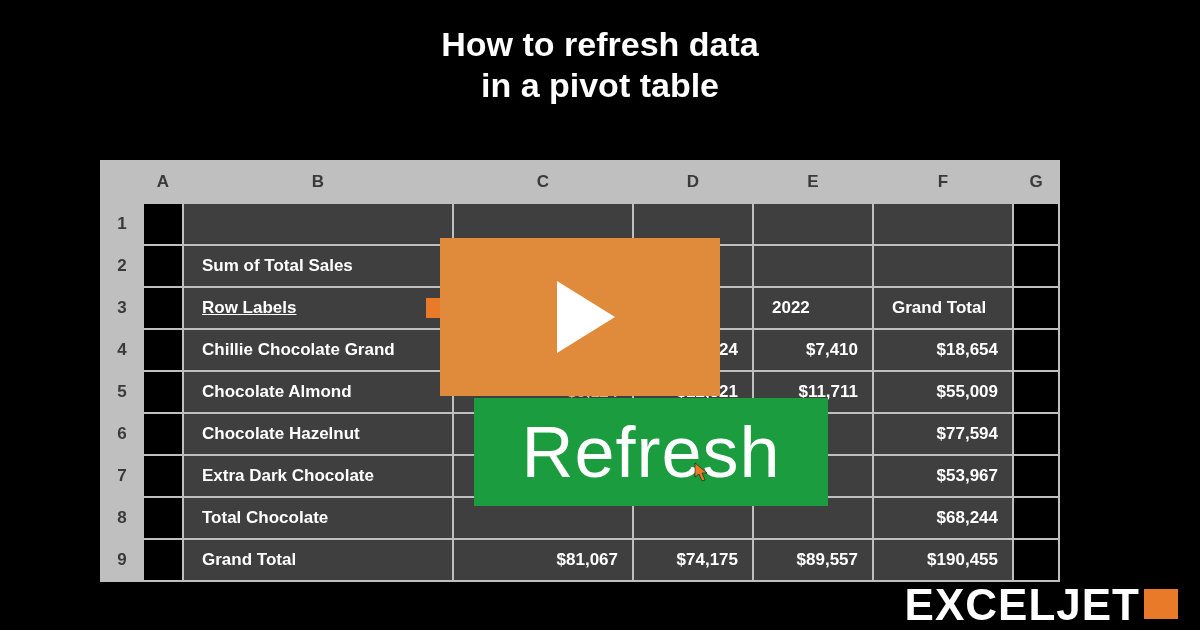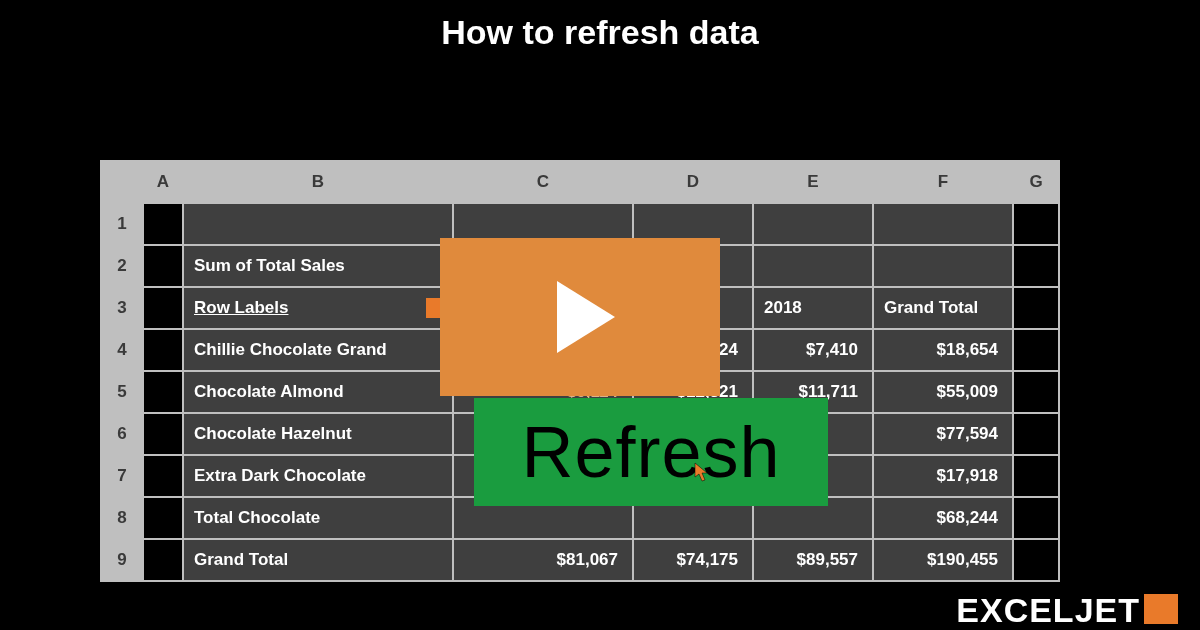--- a/index.html
+++ b/index.html
@@ -8,21 +8,21 @@
     background: #000;
     font-family: "Segoe UI", Arial, sans-serif;
     color: #fff;
     position: relative;
   }
   .title {
     text-align: center;
     font-size: 34px;
     font-weight: 700;
     line-height: 1.2;
-    padding-top: 12px;
+    padding-top: 24px;
   }
   .sheet {
     position: absolute;
     left: 100px;
     top: 160px;
     border-collapse: collapse;
   }
   .sheet th, .sheet td {
     border: 2px solid #bfbfbf;
     height: 42px;
@@ -46,21 +46,21 @@
   }
   .corner { background: #bfbfbf; border-color:#bfbfbf; width: 42px;}
   .w-a { width: 40px; }
   .w-b { width: 270px; }
   .w-c { width: 180px; }
   .w-d { width: 120px; }
   .w-e { width: 120px; }
   .w-f { width: 140px; }
   .w-g { width: 46px; }
   td.dark { background: #3f3f3f; }
-  td.lbl { padding: 0 10px; color: #fff; text-align: left; }
+  td.lbl { padding: 0 18px; color: #fff; text-align: left; }
   td.num { padding: 0 14px; color: #fff; text-align: right; }
   td.empty { background: #000; }
   .filter-btn {
     display: inline-block;
     width: 20px; height: 20px;
     background: #e97a2a;
     position: absolute;
     right: 6px; top: 50%; transform: translateY(-50%);
   }
   .filter-btn::after {
@@ -97,61 +97,62 @@
     border-left: 58px solid #fff;
     margin-left: 12px;
   }
   .refresh-overlay {
     position: absolute;
     left: 474px;
     top: 398px;
     width: 354px;
     height: 108px;
     background: #1a9c3f;
-    color: #000000;
+    color: #ffffff;
     font-size: 72px;
     font-weight: 400;
     font-family: "Segoe UI Light","Segoe UI",sans-serif;
     display:flex;
     align-items:center;
     justify-content:center;
     letter-spacing:1px;
   }
   .cursor {
     position:absolute;
     left: 694px;
     top: 462px;
     width: 16px; height: 20px;
   }
   .cursor svg { display:block; }
   .brand {
     position: absolute;
     right: 22px;
     bottom: 0px;
-    font-size: 34px;
+    font-size: 44px;
     font-weight: 800;
     letter-spacing: 1px;
     color: #fff;
     font-family: Arial, sans-serif;
   }
   .brand .accent {
     display:inline-block;
     width: 34px; height: 30px;
     background:#e97a2a;
     vertical-align: middle;
     margin-left:4px;
     position: relative;
     top:-4px;
   }
 </style>
 </head>
 <body>
 
 <div class="title">
   <div>How to refresh data</div>
+  <div>in a pivot table</div>
 </div>
 
 <table class="sheet">
   <tbody>
       <tr>
     <th class="corner"></th>
     <th class="colhdr w-a">A</th>
     <th class="colhdr w-b">B</th>
     <th class="colhdr w-c">C</th>
     <th class="colhdr w-d">D</th>
@@ -187,21 +188,21 @@
 
   <tr>
     <th class="rowhdr">3</th>
     <td class="empty"></td>
     <td class="dark lbl rel">
       <span>Row Labels</span>
       <span class="filter-btn2"></span>
     </td>
     <td class="dark lbl" style="color:#d8b38a">2011</td>
     <td class="dark lbl">2012</td>
-    <td class="dark lbl">2018</td>
+    <td class="dark lbl">2022</td>
     <td class="dark lbl">Grand Total</td>
     <td class="empty"></td>
   </tr>
 
   <tr>
     <th class="rowhdr">4</th>
     <td class="empty"></td>
     <td class="dark lbl">Chillie Chocolate Grand</td>
     <td class="dark num" style="color:#d8b38a">$5,020</td>
     <td class="dark num">$6,224</td>
@@ -232,21 +233,21 @@
     <td class="empty"></td>
   </tr>
 
   <tr>
     <th class="rowhdr">7</th>
     <td class="empty"></td>
     <td class="dark lbl">Extra Dark Chocolate</td>
     <td class="dark num"></td>
     <td class="dark num"></td>
     <td class="dark num"></td>
-    <td class="dark num">$17,918</td>
+    <td class="dark num">$53,967</td>
     <td class="empty"></td>
   </tr>
 
   <tr>
     <th class="rowhdr">8</th>
     <td class="empty"></td>
     <td class="dark lbl">Total Chocolate</td>
     <td class="dark num"></td>
     <td class="dark num"></td>
     <td class="dark num"></td>

